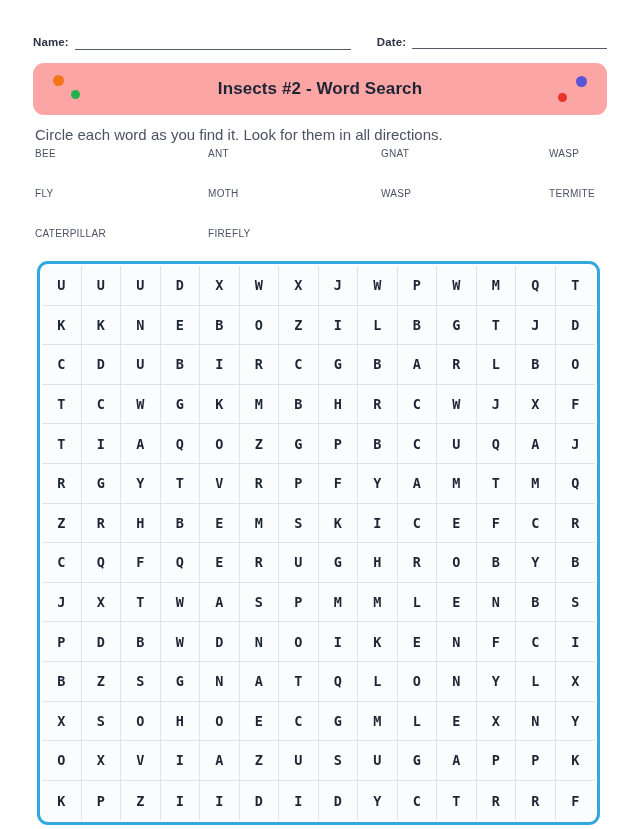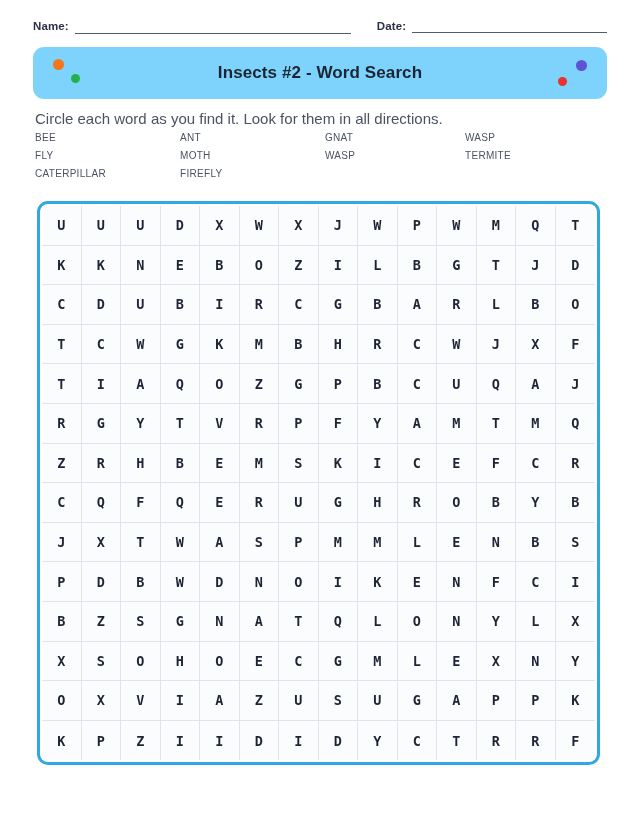--- a/index.html
+++ b/index.html
@@ -13,21 +13,21 @@
     height: 829px;
     background: #ffffff;
     font-family: "Liberation Sans", sans-serif;
     color: #2b3245;
     overflow: hidden;
   }
 
   .page {
     width: 640px;
     height: 633px;
-    padding: 12px 33px 0 33px;
+    padding: 28px 33px 0 33px;
     position: relative;
   }
 
   
   .namedate-row {
     display: flex;
     align-items: flex-end;
     gap: 0;
     height: 22px;
     margin-bottom: 13px;
@@ -85,20 +85,21 @@
     color: #4a5263;
     margin: 0 0 7px 2px;
     line-height: 12px;
   }
   .wordlist {
     margin: 0 0 0 2px;
     display: grid;
     grid-template-columns: 145px 145px 140px auto;
     row-gap: 6px;
     column-gap: 0;
+    gap: 28px;
   }
   .word {
     font-size: 10px;
     color: #4a5263;
     letter-spacing: 0.3px;
     line-height: 12px;
     white-space: nowrap;
   }
 
   
@@ -142,21 +143,21 @@
       <span class="nd-label">Name:</span>
       <span class="nd-line"></span>
     </div>
     <div class="nd-gap"></div>
     <div class="nd-date-group">
       <span class="nd-label">Date:</span>
       <span class="nd-line"></span>
     </div>
   </div>
 
-  <div class="banner" style="background: #7dd3fc;">
+  <div class="banner" style="background: #fca5a5;">
     <span class="dot dot-orange" style="background: rgb(244, 118, 27);"></span>
     <span class="dot dot-green" style="background: rgb(34, 177, 76);"></span>
     <span class="dot dot-purple" style="background: rgb(91, 84, 214);"></span>
     <span class="dot dot-red" style="background: rgb(232, 52, 44);"></span>
     <h1 class="banner-title">Insects #2 - Word Search</h1>
   </div>
 
   <p class="instructions">Circle each word as you find it. Look for them in all directions.</p>
 
   <div class="wordlist">

